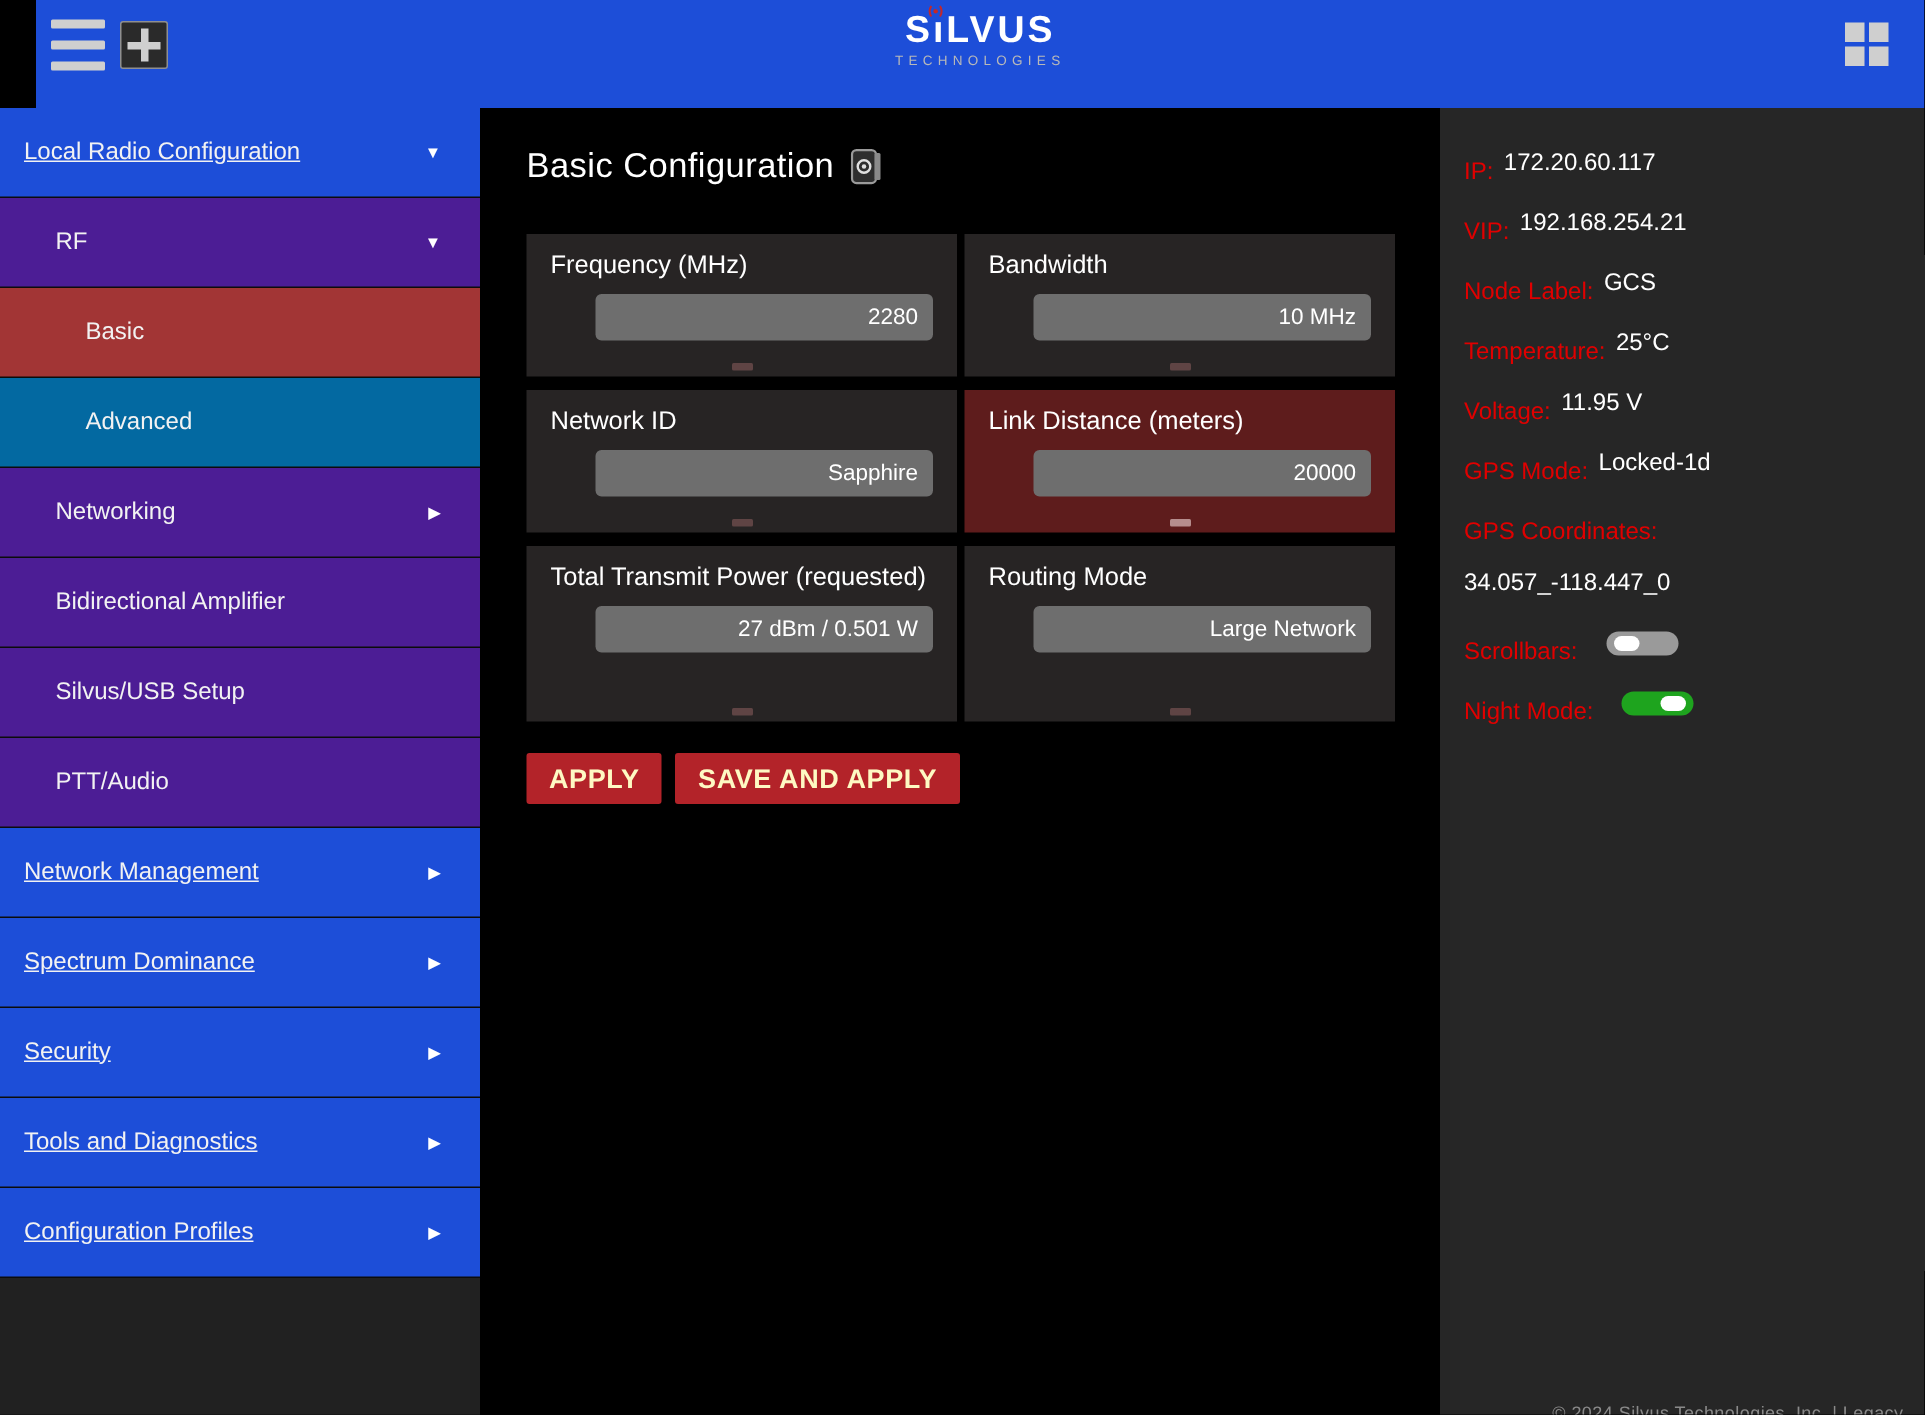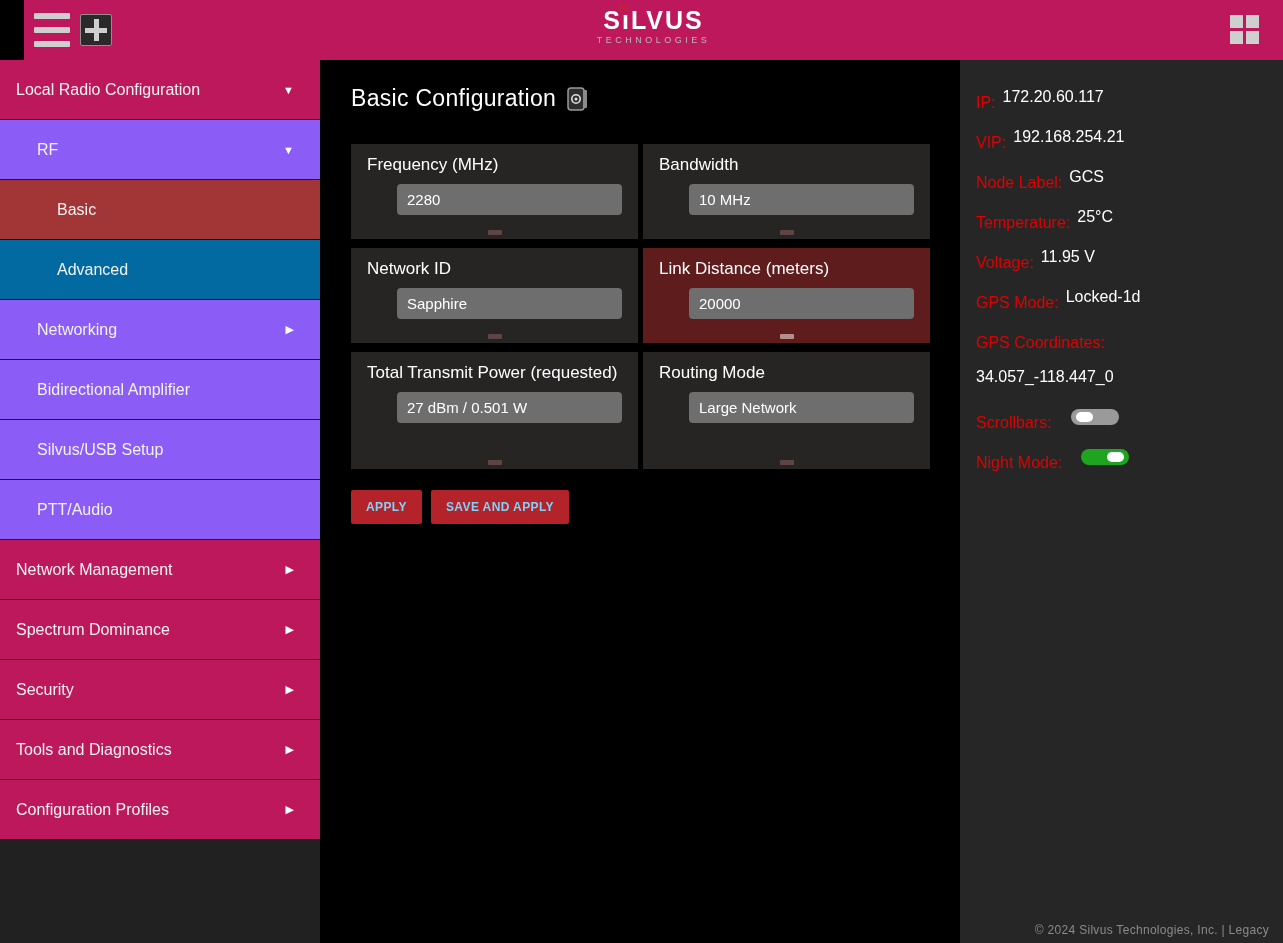--- a/index.html
+++ b/index.html
@@ -7,22 +7,22 @@
   body {
     background: #000;
     font-family: "Liberation Sans", sans-serif;
     overflow: hidden;
     color: #fff;
   }
 
   
   .topbar {
     position: relative;
-    height: 60px;
-    background: #be185d;
+    height: 72px;
+    background: #1d4ed8;
     margin-left: 24px;
   }
   .hamburger {
     position: absolute; left: 10px; top: 13px;
     width: 36px; height: 34px; cursor: pointer;
     display: flex; flex-direction: column; justify-content: space-between;
   }
   .hamburger span { display: block; height: 6px; background: #cfcfcf; border-radius: 1px; }
   .add-btn {
     position: absolute; left: 56px; top: 14px;
@@ -68,22 +68,22 @@
     height: 60px; flex: 0 0 60px;
     display: flex; align-items: center;
     border-bottom: 1px solid #0c0c0c;
     font-size: 16px; color: #f2f2f2;
     cursor: pointer; position: relative;
   }
   .nav-item .nav-caret {
     position: absolute; right: 26px;
     font-size: 11px; color: #fff;
   }
-  .lvl0 { background: #be185d; padding-left: 16px; }
-  .lvl1 { background: #8b5cf6; padding-left: 37px; }
+  .lvl0 { background: #1d4ed8; padding-left: 16px; text-decoration: underline; }
+  .lvl1 { background: #4c1d95; padding-left: 37px; }
   .lvl2 { background: #0369a1; padding-left: 57px; }
   .nav-item.selected { background: #a23535; }
   .sidebar-filler { flex: 1 1 auto; background: #212121; }
 
   
   .main { width: 640px; background: #000; padding: 24px 31px 0 31px; }
   .page-title-row { display: flex; align-items: flex-end; margin-bottom: 32px; }
   .page-title { font-size: 23px; color: #fff; font-weight: 400; letter-spacing: 0.3px; }
   .title-icon { margin-left: 11px; margin-top: 3px; }
 
@@ -106,35 +106,36 @@
   .card-input {
     display: block;
     margin: 8px 0 0 46px;
     width: 225px; height: 31px;
     background: #6e6e6e;
     border: none; border-radius: 4px;
     color: #fff; font-size: 15px;
     padding: 0 10px;
     font-family: "Liberation Sans", sans-serif;
     outline: none;
+    text-align: right;
   }
   .notch {
     position: absolute; bottom: 4px; left: 50%; transform: translateX(-50%);
     width: 14px; height: 5px; border-radius: 1px;
     background: rgba(186, 122, 122, 0.38);
     cursor: pointer;
   }
   .card.changed .notch { background: rgba(255, 235, 235, 0.55); }
 
   .btn-row { margin-top: 21px; display: flex; }
   .btn {
     height: 34px; padding: 4px 15px;
-    background: #b32329; color: #7dd3fc;
+    background: #b32329; color: #fef9c3;
     border: none; border-radius: 2px;
-    font-size: 12px; font-weight: bold; letter-spacing: 0.4px;
+    font-size: 18px; font-weight: bold; letter-spacing: 0.4px;
     font-family: "Liberation Sans", sans-serif;
     cursor: pointer;
   }
   .btn + .btn { margin-left: 9px; }
 
   
   .status-panel {
     width: 323px; background: #262626;
     padding: 17px 16px 0 16px;
     position: relative;

